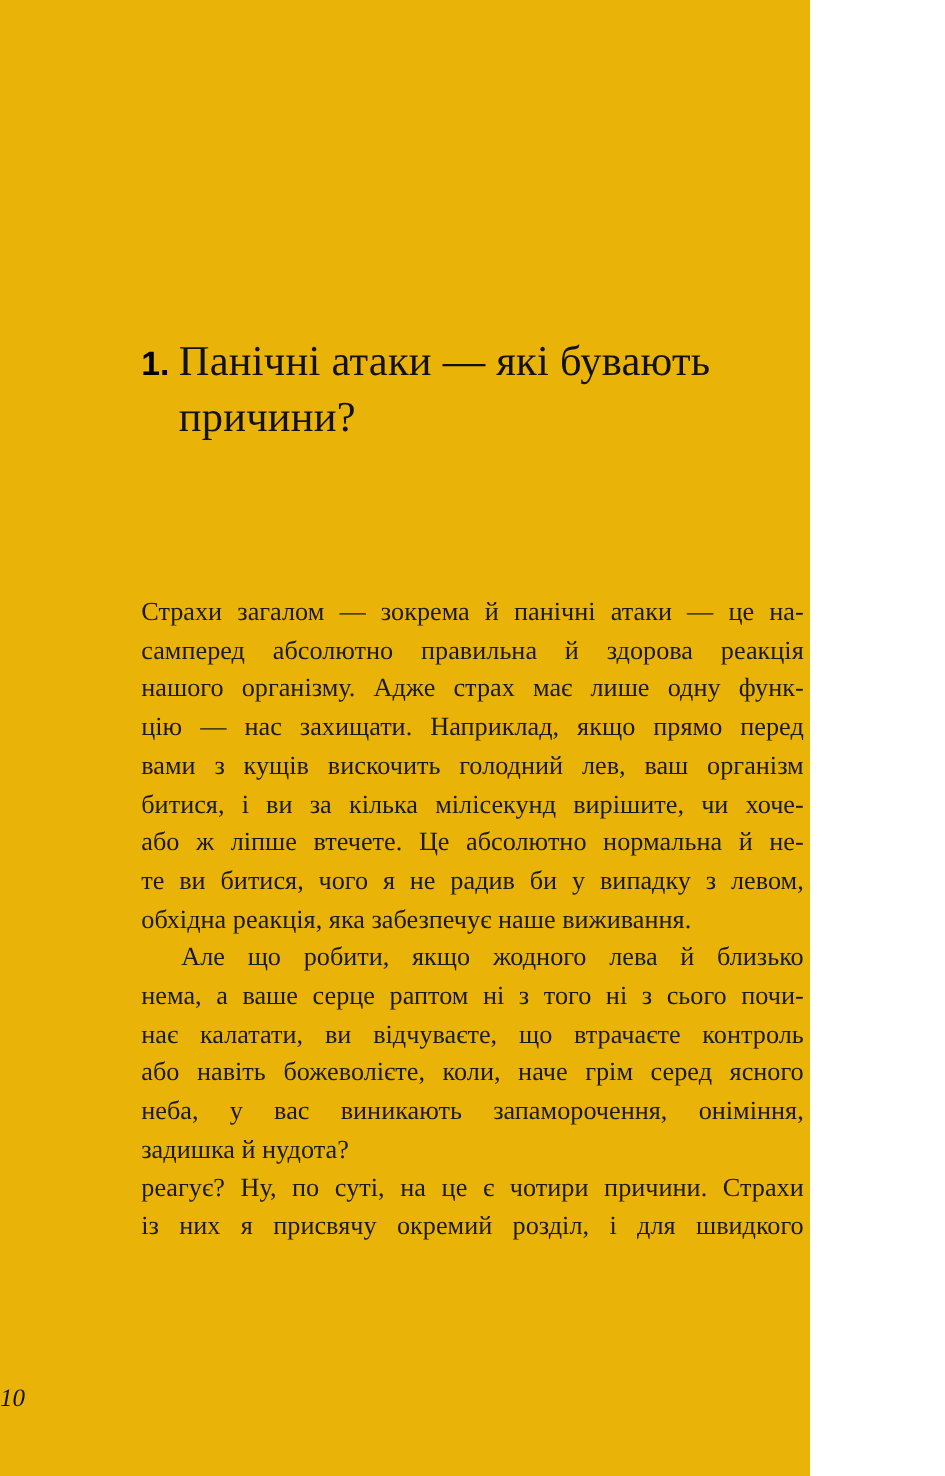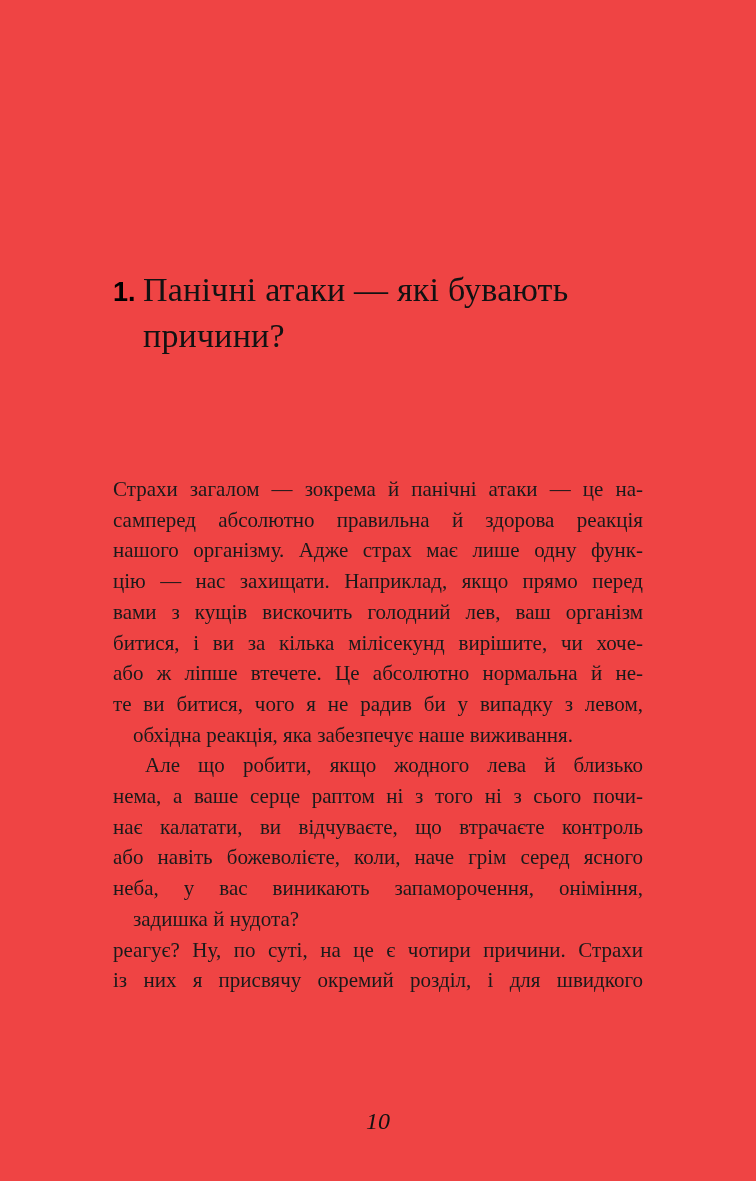--- a/index.html
+++ b/index.html
@@ -2,23 +2,23 @@
 <html><head>
 <meta charset="utf-8">
 <style>
   html, body {
     margin: 0;
     padding: 0;
     background: #ffffff;
   }
   .page {
     position: relative;
-    width: 756px;
+    width: 648px;
     height: 1181px;
-    background: #ef4444;
+    background: #eab308;
     overflow: hidden;
     font-family: "Liberation Serif", serif;
     color: #1a1a1a;
   }
   
   .chapter-heading {
     position: absolute;
     left: 113px;
     top: 268px;
     width: 540px;
@@ -48,34 +48,32 @@
     font-size: 21px;
     line-height: 30.7px;
     color: #1a1a1a;
   }
   .bline {
     text-align: justify;
     text-align-last: justify;
   }
   .bline.end {
     text-align-last: left;
-    margin-left: 20px;
   }
   .bline.ind {
     text-indent: 32px;
   }
   
   .folio {
     position: absolute;
     left: 0;
     right: 0;
     top: 1108px;
-    text-align: center;
     font-style: italic;
-    font-size: 24px;
+    font-size: 20px;
     color: #111111;
   }
 </style>
 </head>
 <body>
 
 <div class="page">
 
   <header class="chapter-heading">
     <div class="h-line"><span class="h-num">1.</span><span class="h-text">Панічні атаки — які бувають</span></div>

